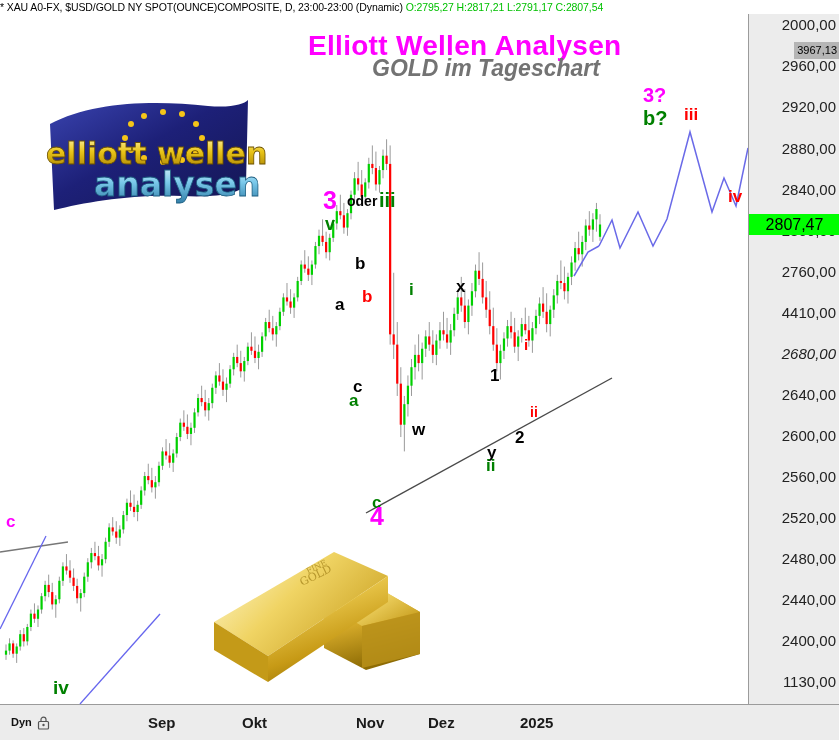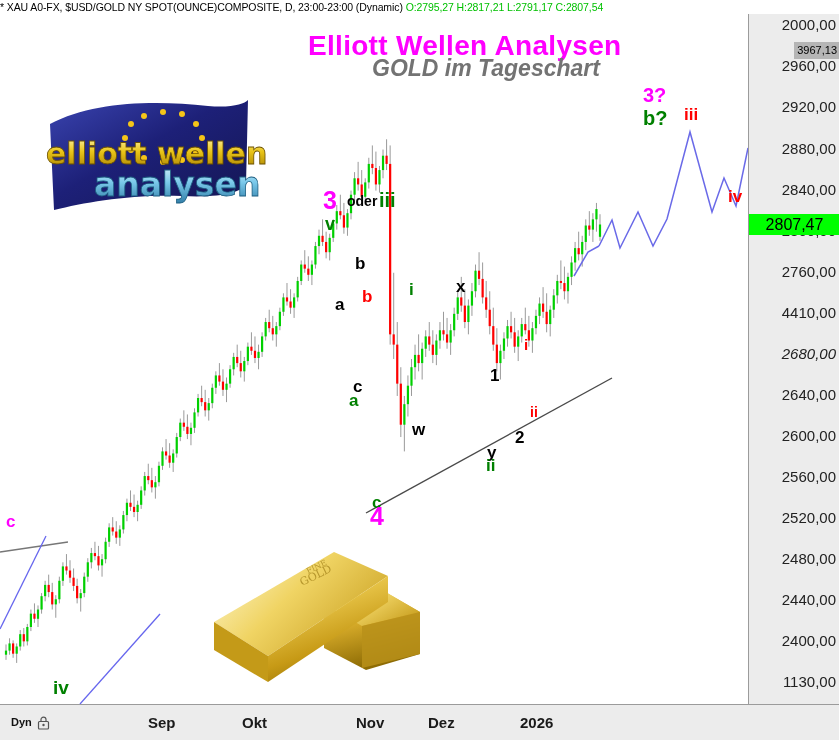--- a/index.html
+++ b/index.html
@@ -600,18 +600,18 @@
         <rect x="2.5" y="6.5" width="10" height="7.5" rx="1" fill="none" stroke="#555" stroke-width="1.2"></rect>
         <path d="M5 6.5 V4.6 a2.5 2.5 0 0 1 5 0 V6.5" fill="none" stroke="#555" stroke-width="1.2"></path>
         <circle cx="7.5" cy="10" r="1.2" fill="#555"></circle>
       </svg>
     </span>
     <div id="xticks">
         <span class="xt" style="left: 148px;">Sep</span>
         <span class="xt" style="left: 242px;">Okt</span>
         <span class="xt" style="left: 356px;">Nov</span>
         <span class="xt" style="left: 428px;">Dez</span>
-        <span class="xt" style="left: 520px;">2026</span>
+        <span class="xt" style="left: 520px;">2025</span>
         <span class="xbox" style="left: 596px; margin-top: 31px;">31.01.2025</span>
       </div>
   </div>
 
 </div>
 
 </body></html>

